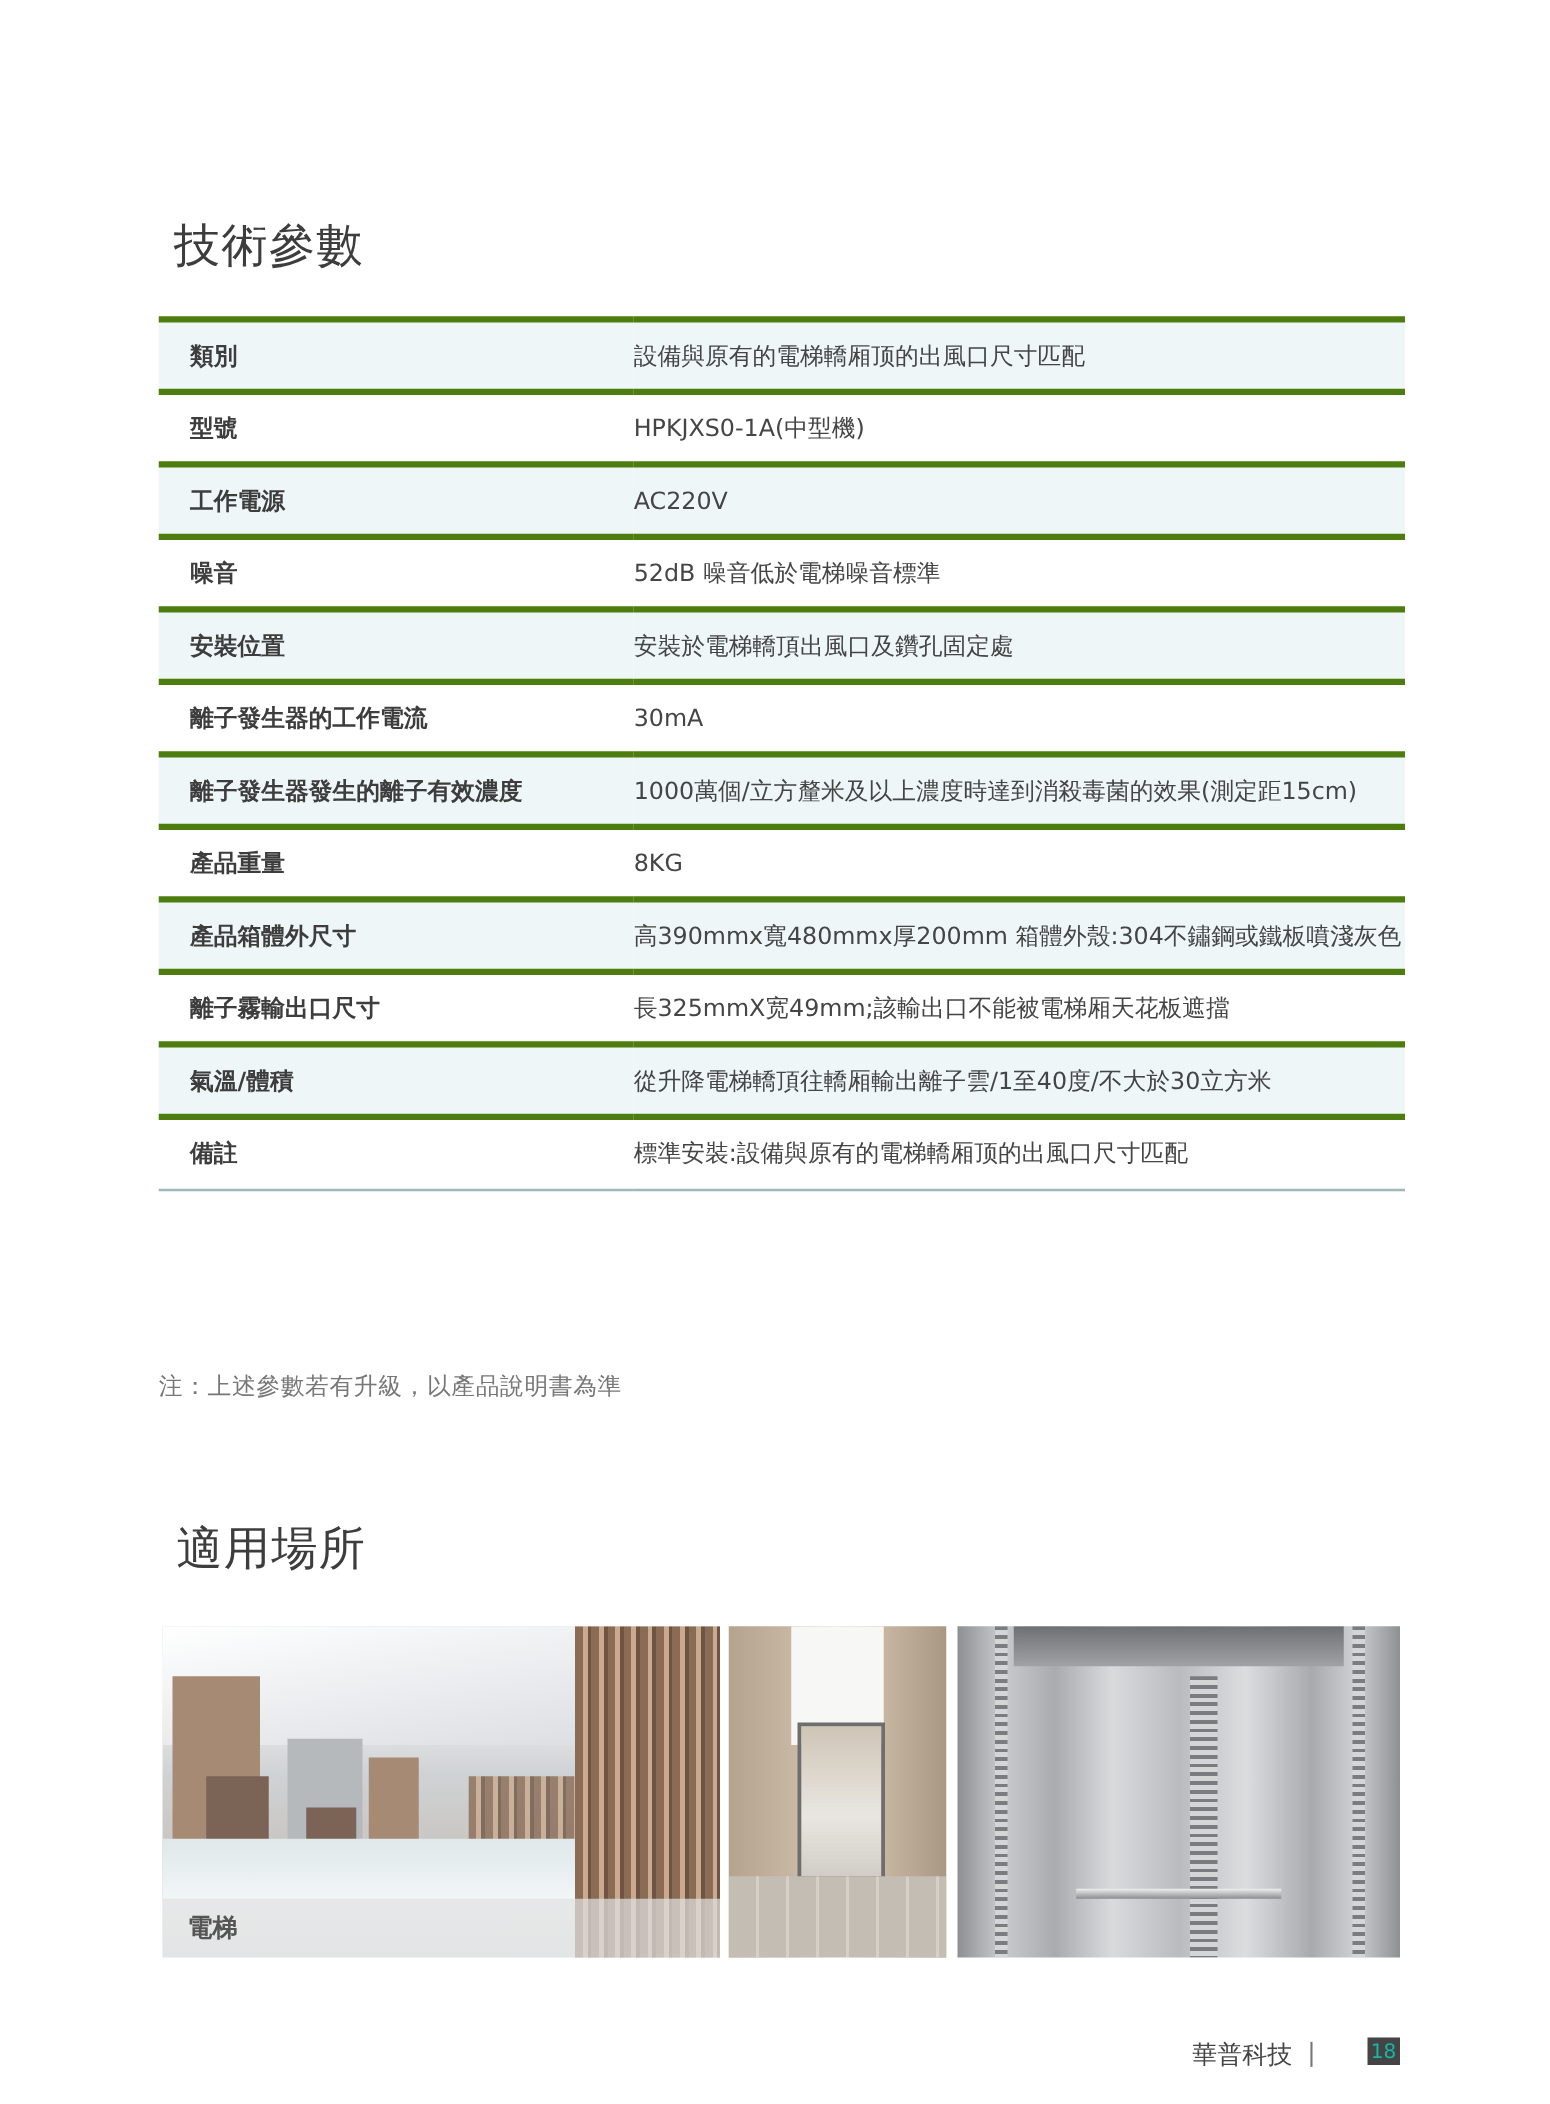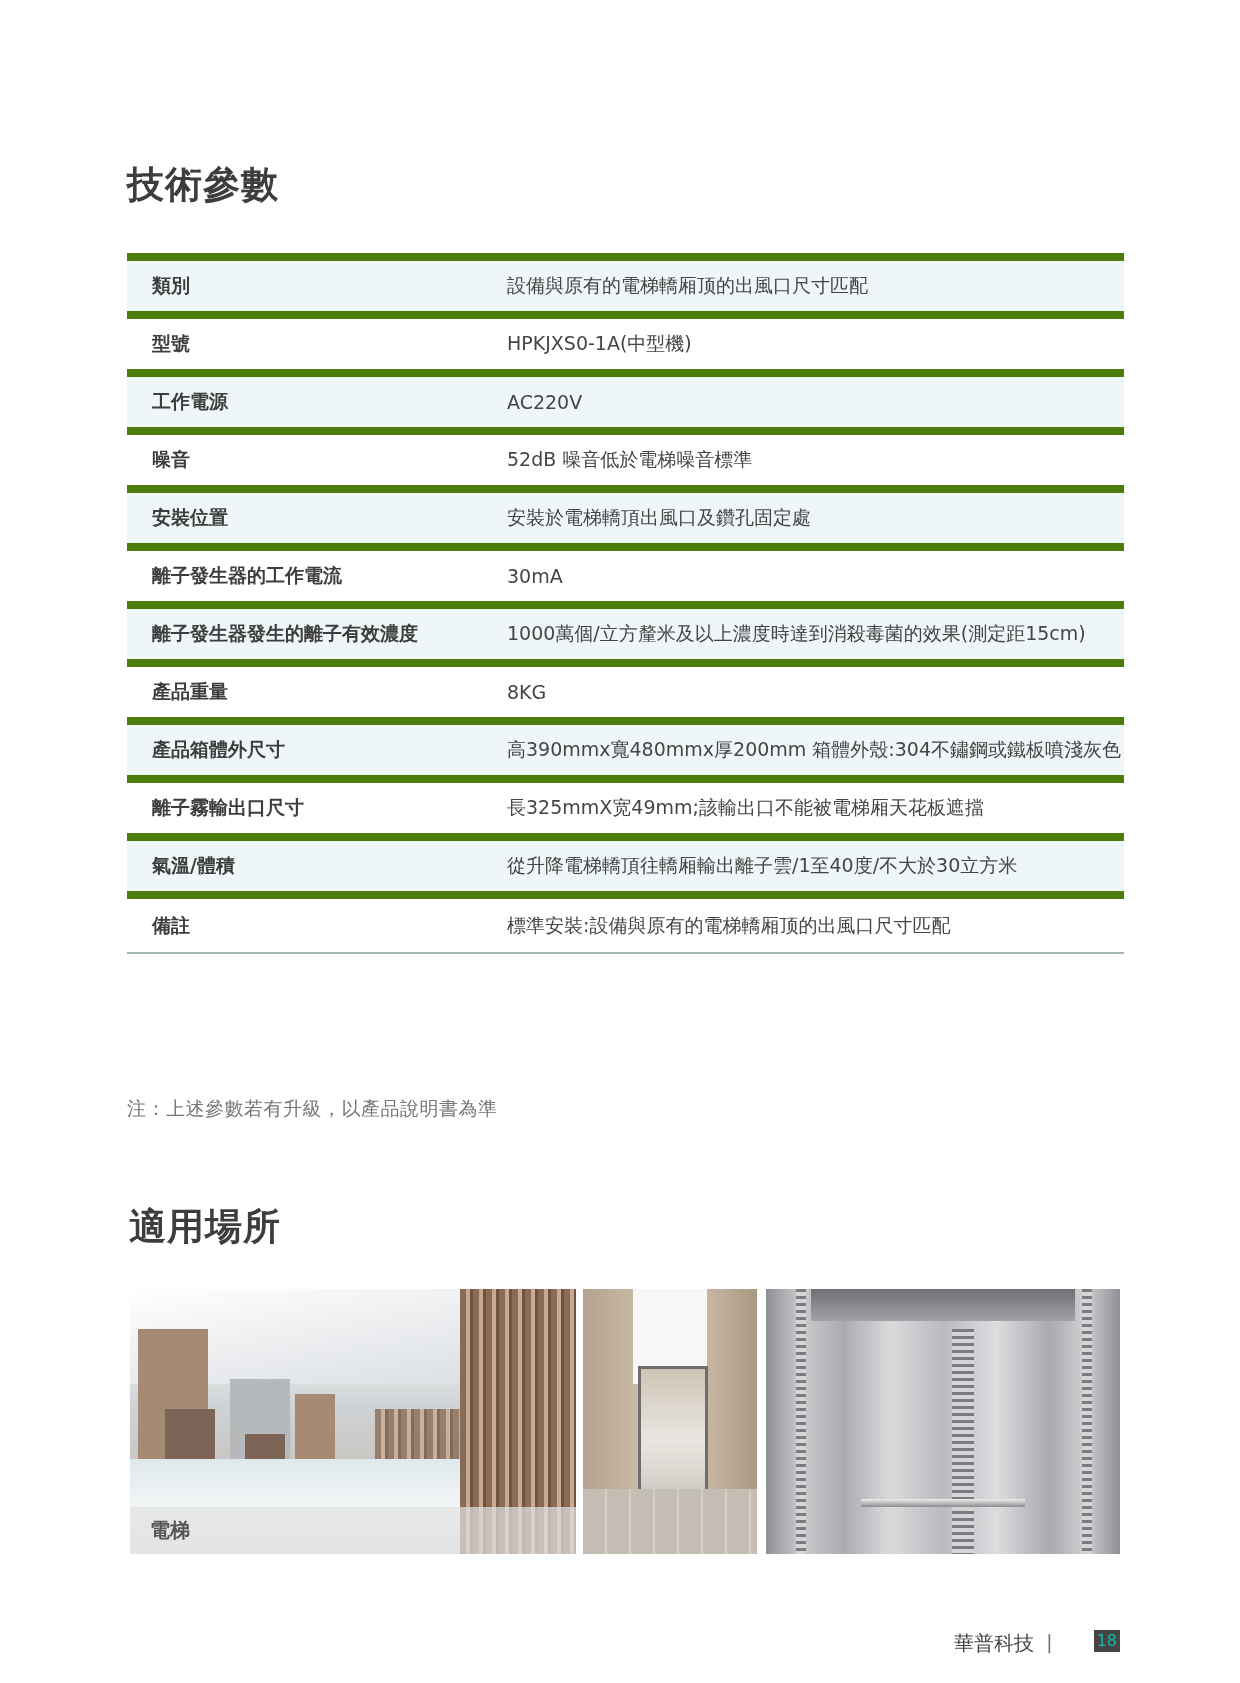--- a/index.html
+++ b/index.html
@@ -1,31 +1,31 @@
 <!DOCTYPE html>
 <html><head>
 <meta charset="utf-8">
 <style>
   html, body { margin: 0; padding: 0; background: #ffffff; }
   body { width: 1240px; height: 1683px; position: relative; overflow: hidden;
          font-family: "DejaVu Sans", "Liberation Sans", sans-serif; color: #3f3f3f; }
-  .h1 { position: absolute; left: 127px; font-size: 37px; font-weight: bold; color: #3d3d3d; letter-spacing: 1px; margin: 0; }
+  .h1 { position: absolute; left: 127px; font-size: 37px; font-weight: normal; color: #3d3d3d; letter-spacing: 1px; margin: 12px; }
   #title1 { top: 160px; }
   #title2 { top: 1202px; left: 129px; }
   table.spec { position: absolute; left: 127px; top: 253px; width: 997px; border-collapse: collapse; }
   table.spec tr { height: 58px; }
-  table.spec td { border-top: 8px solid #4d7c0f; padding: 0; font-size: 19px; vertical-align: middle; }
+  table.spec td { border-top: 5px solid #4d7c0f; padding: 0; font-size: 19px; vertical-align: middle; }
   table.spec tr:last-child td { border-bottom: 2px solid #9fb8b8; }
   table.spec tr:nth-child(odd) td { background: #eef6f8; }
   table.spec tr:nth-child(even) td { background: #ffffff; }
   td.k { width: 355px; padding-left: 25px !important; font-weight: bold; color: #3d3d3d; }
   td.v { color: #454545; white-space: nowrap; }
   .note { position: absolute; left: 127px; top: 1096px; font-size: 19px; color: #777; letter-spacing: 0.5px; }
   .photos { position: absolute; top: 1285px; left: 130px; height: 265px; }
-  .ph { position: absolute; top: 4px; height: 265px; overflow: hidden; font-family: Liberation Serif, serif; }
+  .ph { position: absolute; top: 16px; height: 265px; overflow: hidden; font-family: Liberation Serif, serif; }
   #p1 { left: 0; width: 446px;
         background: linear-gradient(180deg, #dfe3e6 0%, #f2f3f4 18%, #cfd2d4 45%, #c8c4bf 70%, #e8ecee 100%); }
   #p1 .wood { position: absolute; top: 0; bottom: 0; background: repeating-linear-gradient(90deg, #8a6b55 0 6px, #c9a98f 6px 10px, #6f5442 10px 13px); }
   #p1 .floor { position: absolute; left: 0; right: 0; bottom: 0; height: 95px; background: linear-gradient(180deg, #dfe8ea, #f5f8f9 60%, #e9eef0); }
   #p1 .panel { position: absolute; background: #a78a73; }
   #p1 .door { position: absolute; background: #7b6456; }
   #p1 .ceil { position: absolute; left: 0; right: 0; top: 0; height: 95px; background: linear-gradient(170deg, #ffffff 0%, #eef0f2 40%, #d9dcdf 100%); }
   #p1 .caption { position: absolute; left: 0; bottom: 0; width: 100%; height: 47px; background: rgba(225,225,225,0.72); }
   #p1 .caption span { position: absolute; left: 20px; top: 10px; font-size: 20px; font-weight: bold; color: #555; }
   #p2 { left: 453px; width: 174px; background: linear-gradient(90deg, #b4a38f 0%, #c8b8a3 30%, #dcd6cf 50%, #c8b8a3 70%, #a99882 100%); }

